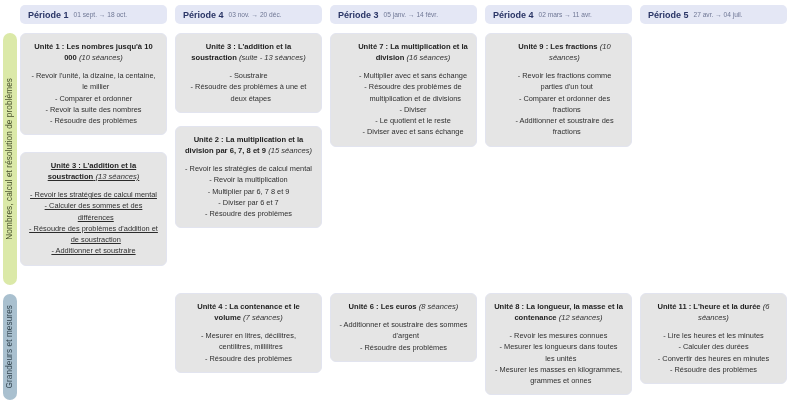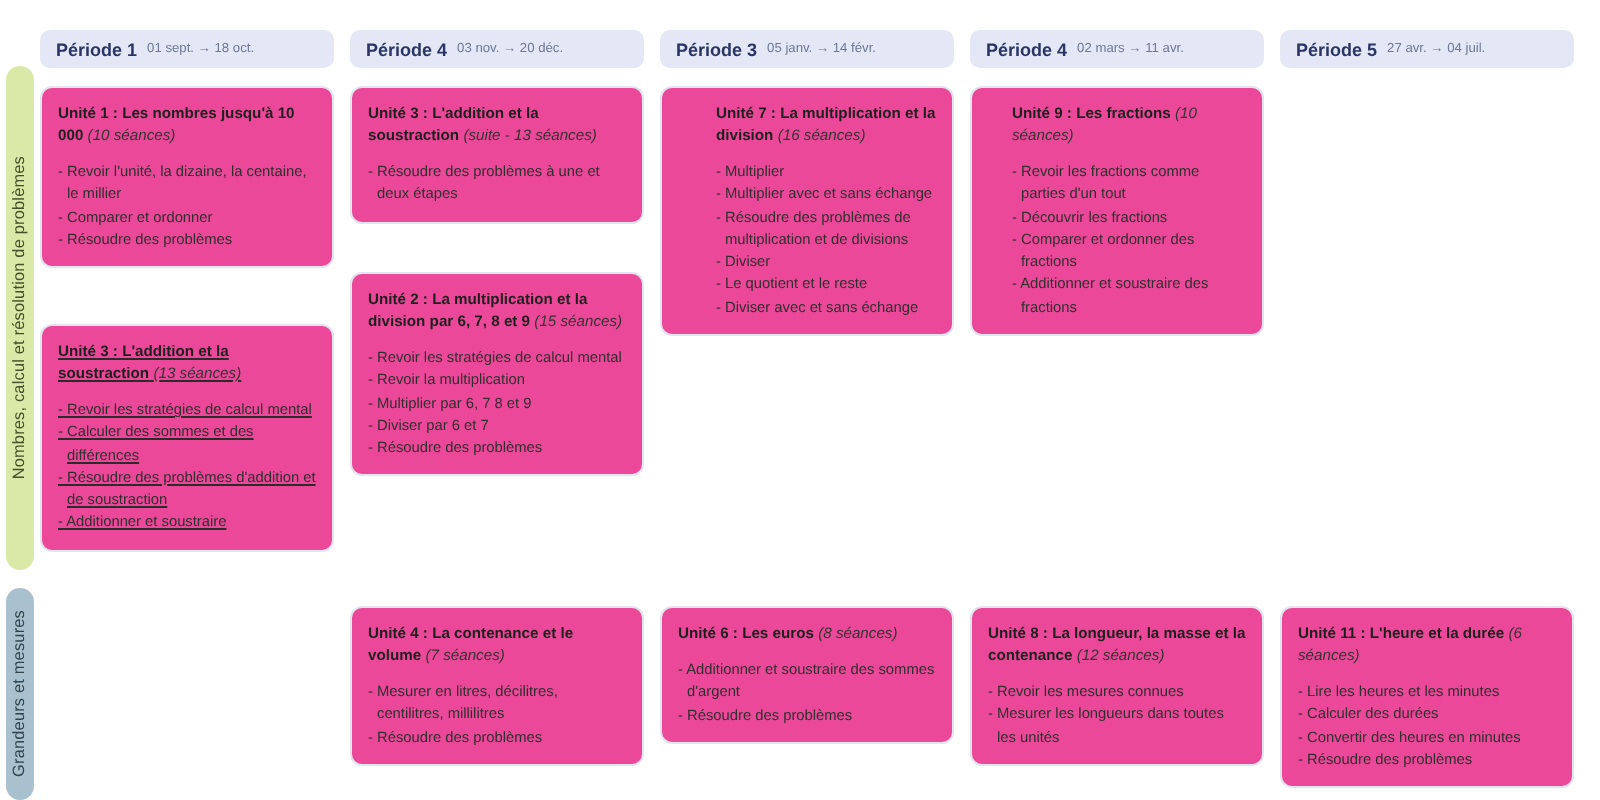--- a/index.html
+++ b/index.html
@@ -51,23 +51,24 @@
     top: 294px;
     height: 106px;
     background: #a9c0cf;
   }
   .rail-measures .rail-text { color: #32444f; }
 
   
   .columns {
     position: absolute;
     left: 20px;
-    top: 10px;
+    top: 0;
     width: 780px;
     height: 356px;
+    text-align: center;
   }
   .col {
     position: absolute;
     top: 0;
     width: 147px;
     height: 400px;
   }
   .col.c0 { left: 0px; }
   .col.c1 { left: 155px; }
   .col.c2 { left: 310px; }
@@ -100,21 +101,21 @@
     font-size: 6.6px;
     color: #6f7795;
   }
 
   
   .card {
     position: absolute;
     left: 0;
     width: 147px;
     box-sizing: border-box;
-    background: #ec4899;
+    background: #e5e5e5;
     border: 1px solid #e2e4ef;
     border-radius: 6px;
     padding: 7px 8px 8px 8px;
     overflow: hidden;
   }
   .card-title {
     font-size: 7.6px;
     line-height: 1.45;
     font-weight: bold;
     color: #1f1f1f;
@@ -160,20 +161,21 @@
       </div>
 
       <div class="card" style="top:33px;">
         <p class="card-title">
           <span>Unité 1 : Les nombres jusqu'à 10 000</span>
           <span class="sessions">(10 séances)</span>
         </p>
         <ul class="bullets">
           <li>- Revoir l'unité, la dizaine, la centaine, le millier</li>
           <li>- Comparer et ordonner</li>
+          <li>- Revoir la suite des nombres</li>
           <li>- Résoudre des problèmes</li>
         </ul>
       </div>
 
       <div class="card" style="top:152px;text-decoration:underline;">
         <p class="card-title">
           <span>Unité 3 : L'addition et la soustraction</span>
           <span class="sessions">(13 séances)</span>
         </p>
         <ul class="bullets">
@@ -190,20 +192,21 @@
         <span class="period-name">Période 4</span>
         <span class="period-dates">03 nov. → 20 déc.</span>
       </div>
 
       <div class="card" style="top:33px;">
         <p class="card-title">
           <span>Unité 3 : L'addition et la soustraction</span>
           <span class="sessions">(suite - 13 séances)</span>
         </p>
         <ul class="bullets">
+          <li>- Soustraire</li>
           <li>- Résoudre des problèmes à une et deux étapes</li>
         </ul>
       </div>
 
       <div class="card" style="top:126px;">
         <p class="card-title">
           <span>Unité 2 : La multiplication et la division par 6, 7, 8 et 9</span>
           <span class="sessions">(15 séances)</span>
         </p>
         <ul class="bullets">
@@ -232,21 +235,20 @@
         <span class="period-name">Période 3</span>
         <span class="period-dates">05 janv. → 14 févr.</span>
       </div>
 
       <div class="card" style="top:33px;padding-left:27px;">
         <p class="card-title">
           <span>Unité 7 : La multiplication et la division</span>
           <span class="sessions">(16 séances)</span>
         </p>
         <ul class="bullets">
-          <li>- Multiplier</li>
           <li>- Multiplier avec et sans échange</li>
           <li>- Résoudre des problèmes de multiplication et de divisions</li>
           <li>- Diviser</li>
           <li>- Le quotient et le reste</li>
           <li>- Diviser avec et sans échange</li>
         </ul>
       </div>
 
       <div class="card" style="top:293px;">
         <p class="card-title">
@@ -266,34 +268,34 @@
         <span class="period-dates">02 mars → 11 avr.</span>
       </div>
 
       <div class="card" style="top:33px;padding-left:20px;">
         <p class="card-title">
           <span>Unité 9 : Les fractions</span>
           <span class="sessions">(10 séances)</span>
         </p>
         <ul class="bullets">
           <li>- Revoir les fractions comme parties d'un tout</li>
-          <li>- Découvrir les fractions</li>
           <li>- Comparer et ordonner des fractions</li>
           <li>- Additionner et soustraire des fractions</li>
         </ul>
       </div>
 
       <div class="card" style="top:293px;">
         <p class="card-title">
           <span>Unité 8 : La longueur, la masse et la contenance</span>
           <span class="sessions">(12 séances)</span>
         </p>
         <ul class="bullets">
           <li>- Revoir les mesures connues</li>
           <li>- Mesurer les longueurs dans toutes les unités</li>
+          <li>- Mesurer les masses en kilogrammes, grammes et onnes</li>
         </ul>
       </div>
     </div>
 
     <div class="col c4">
       <div class="period-pill">
         <span class="period-name">Période 5</span>
         <span class="period-dates">27 avr. → 04 juil.</span>
       </div>
 

